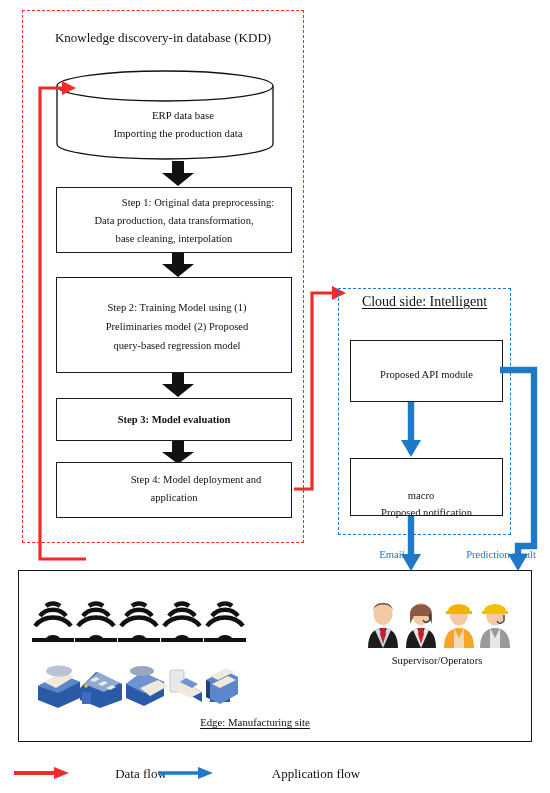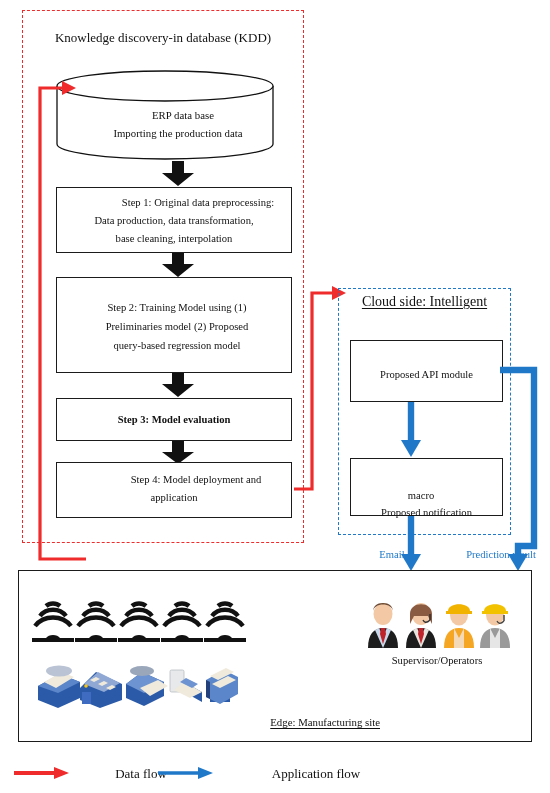--- a/index.html
+++ b/index.html
@@ -233,21 +233,21 @@
       <ellipse cx="19" cy="21" rx="9" ry="10.5" fill="#f3c9a5"></ellipse>
       <path d="M8,17 C8,8 30,8 30,17 Z" fill="#f2c200"></path>
       <path d="M6,17 H32 V20 H6 Z" fill="#f2c200"></path>
       <path d="M28,21 L28,27" stroke="#444" stroke-width="1.5" fill="none"></path>
       <path d="M28,27 C24,31 22,29 21,27" stroke="#444" stroke-width="1.3" fill="none"></path>
     </g>
   </svg>
 
   <div class="txt step-t ctr" style="left:352px;top:654px;width:170px;">Supervisor/Operators</div>
 
-  <div class="txt edge-title ctr" style="left:130px;top:715px;width:250px;text-align:right;">Edge: Manufacturing site</div>
+  <div class="txt edge-title ctr" style="left:130px;top:715px;width:250px;">Edge: Manufacturing site</div>
 
   <svg class="abs" style="left:14px;top:766px;width:56px;height:14px;" viewBox="0 0 56 14">
     <path d="M0,7 L42,7" stroke="#ef2b2b" stroke-width="4"></path>
     <path d="M40,1 L55,7 L40,13 Z" fill="#ef2b2b"></path>
   </svg>
   <div class="txt legend-t lft" style="left:86px;top:765px;width:110px;">Data flow</div>
 
   <svg class="abs" style="left:158px;top:766px;width:56px;height:14px;" viewBox="0 0 56 14">
     <path d="M0,7 L42,7" stroke="#2079c8" stroke-width="3.4"></path>
     <path d="M40,1 L55,7 L40,13 Z" fill="#2079c8"></path>

